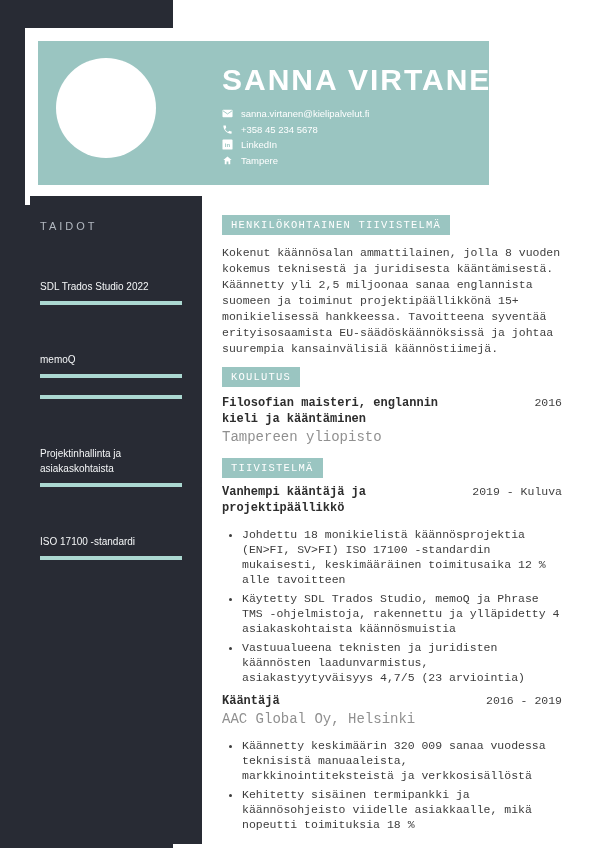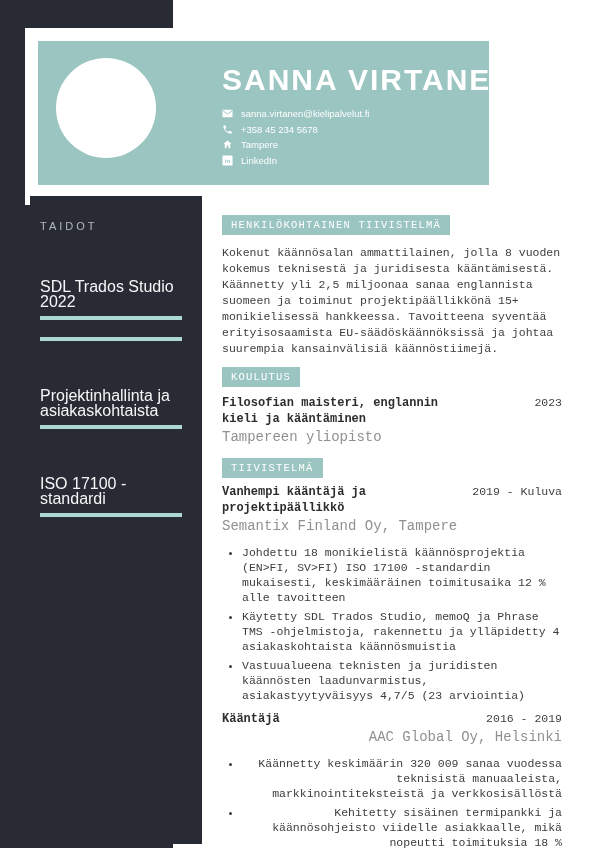--- a/index.html
+++ b/index.html
@@ -9,21 +9,21 @@
   }
   
   .dark-col { position:absolute; left:0; top:0; width:173px; height:848px; background:#282b34; }
   .white-frame { position:absolute; left:25px; top:28px; width:575px; height:177px; background:#ffffff; }
   .sidebar {
     position:absolute; left:30px; top:196px; width:172px; height:648px;
     background:#282b34; box-sizing:border-box; padding:24px 10px 0 10px;
   }
   .sidebar-title { color:#b3b9c1; font-size:11px; letter-spacing:3px; margin-bottom:20px; }
   .skill { margin-bottom:17px; }
-  .skill-label { color:#f4f6f7; font-size:16px; line-height:15px; max-width:150px;margin-top:47px; }
+  .skill-label { color:#f4f6f7; font-size:10px; line-height:15px; max-width:150px;margin-top:47px; }
   .skill-bar { width:142px; height:4px; background:#abd8d1; margin-top:7px; }
 
   
   .banner { position:absolute; left:38px; top:41px; width:451px; height:144px; background:#9ac5c1; }
   .photo { position:absolute; left:18px; top:17px; width:100px; height:100px; border-radius:50%; background:#ffffff; }
   .banner-content { position:absolute; left:184px; top:24px; }
   .name { color:#ffffff; font-size:30px; font-weight:700; letter-spacing:2px; line-height:1; white-space:nowrap; }
   .contacts { margin-top:13px; display:flex; flex-direction:column; gap:4.5px; }
   .contact-row { display:flex; align-items:center; gap:8px; color:#ffffff; font-size:9.5px; }
   .contact-row svg { width:11px; height:11px; flex:none; display:block; }
@@ -37,35 +37,39 @@
   .summary-text { margin:10px 0 0 0; font-size:11.5px; line-height:16px; color:#404040; }
   .section-education { margin-top:10px; }
   .section-experience { margin-top:13px; }
   .entry-head { display:flex; justify-content:space-between; margin-top:8px; }
   .entry-head.job { margin-top:6px;gap:40px; }
   .entry-title { font-weight:700; font-size:12px; line-height:16px; color:#2d2d2d; max-width:250px; }
   .entry-date { font-size:11.5px; color:#3f3f3f; white-space:nowrap; padding-top:1px; }
   .entry-sub { color:#909090; font-size:14px; margin-top:2px; }
   ul.bullets { margin:11px 0 0 0; padding-left:20px; }
   ul.bullets li { font-size:11.5px; line-height:15px; color:#3c3c3c; margin-bottom:4px; }
-  .job2 { margin-top:8px;text-align:right; }
+  .job2 { margin-top:8px; }
 </style>
 </head>
 <body>
 
 <div class="page">
 
   <div class="dark-col"></div>
   <div class="white-frame"></div>
 
   <div class="sidebar">
     <div class="sidebar-title">TAIDOT</div>
 
     <div class="skill">
       <div class="skill-label">SDL Trados Studio 2022</div>
+      <div class="skill-bar"></div>
+    </div>
+    <div class="skill">
+      <div class="skill-label">memoQ</div>
       <div class="skill-bar"></div>
     </div>
     <div class="skill">
       <div class="skill-bar"></div>
     </div>
     <div class="skill">
       <div class="skill-label">Projektinhallinta ja asiakaskohtaista</div>
       <div class="skill-bar"></div>
     </div>
     <div class="skill">
@@ -87,60 +91,59 @@
           <span>sanna.virtanen@kielipalvelut.fi</span>
         </div>
         <div class="contact-row">
           <svg viewBox="0 0 24 24">
               <path fill="#ffffff" d="M6.6 10.8c1.5 2.9 3.8 5.3 6.7 6.7l2.2-2.2c.3-.3.7-.4 1-.2 1.1.4 2.3.6 3.5.6.6 0 1 .4 1 1V20c0 .6-.4 1-1 1C10.6 21 3 13.4 3 4c0-.6.4-1 1-1h3.5c.6 0 1 .4 1 1 0 1.2.2 2.4.6 3.5.1.3 0 .7-.2 1l-2.3 2.3z"></path>
             </svg>
           <span>+358 45 234 5678</span>
         </div>
         <div class="contact-row">
           <svg viewBox="0 0 24 24">
-              <path fill="#ffffff" d="M12 3l9 8h-3v9h-4v-6h-4v6H6v-9H3z"></path>
-            </svg>
-          <span>Tampere</span>
-        </div>
-        <div class="contact-row">
-          <svg viewBox="0 0 24 24">
               <rect x="1" y="1" width="22" height="22" rx="2" fill="#ffffff"></rect>
               <text x="12" y="17" text-anchor="middle" font-size="13" font-weight="bold" fill="#9ac5c1" font-family="Liberation Sans, sans-serif">in</text>
             </svg>
           <span>LinkedIn</span>
+        </div>
+        <div class="contact-row">
+          <svg viewBox="0 0 24 24">
+              <path fill="#ffffff" d="M12 3l9 8h-3v9h-4v-6h-4v6H6v-9H3z"></path>
+            </svg>
+          <span>Tampere</span>
         </div>
       </div>
     </div>
   </div>
 
   <div class="main">
 
     <div class="section-summary">
       <span class="badge">HENKILÖKOHTAINEN TIIVISTELMÄ</span>
       <p class="summary-text">Kokenut käännösalan ammattilainen, jolla 8 vuoden kokemus teknisestä ja juridisesta kääntämisestä. Käännetty yli 2,5 miljoonaa sanaa englannista suomeen ja toiminut projektipäällikkönä 15+ monikielisessä hankkeessa. Tavoitteena syventää erityisosaamista EU-säädöskäännöksissä ja johtaa suurempia kansainvälisiä käännöstiimejä.</p>
     </div>
 
     <div class="section-education">
       <span class="badge">KOULUTUS</span>
       <div class="entry-head">
         <div class="entry-title">Filosofian maisteri, englannin kieli ja kääntäminen</div>
-        <div class="entry-date">2023</div>
+        <div class="entry-date">2016</div>
       </div>
       <div class="entry-sub">Tampereen yliopisto</div>
     </div>
 
     <div class="section-experience">
       <span class="badge">TIIVISTELMÄ</span>
 
       <div class="job1">
         <div class="entry-head job">
           <div class="entry-title">Vanhempi kääntäjä ja projektipäällikkö</div>
           <div class="entry-date">2019 - Kuluva</div>
         </div>
-        <div class="entry-sub">Semantix Finland Oy, Tampere</div>
         <ul class="bullets">
           <li>Johdettu 18 monikielistä käännösprojektia (EN&gt;FI, SV&gt;FI) ISO 17100 -standardin mukaisesti, keskimääräinen toimitusaika 12 % alle tavoitteen</li>
           <li>Käytetty SDL Trados Studio, memoQ ja Phrase TMS -ohjelmistoja, rakennettu ja ylläpidetty 4 asiakaskohtaista käännösmuistia</li>
           <li>Vastuualueena teknisten ja juridisten käännösten laadunvarmistus, asiakastyytyväisyys 4,7/5 (23 arviointia)</li>
         </ul>
       </div>
 
       <div class="job2">
         <div class="entry-head job">
           <div class="entry-title">Kääntäjä</div>

